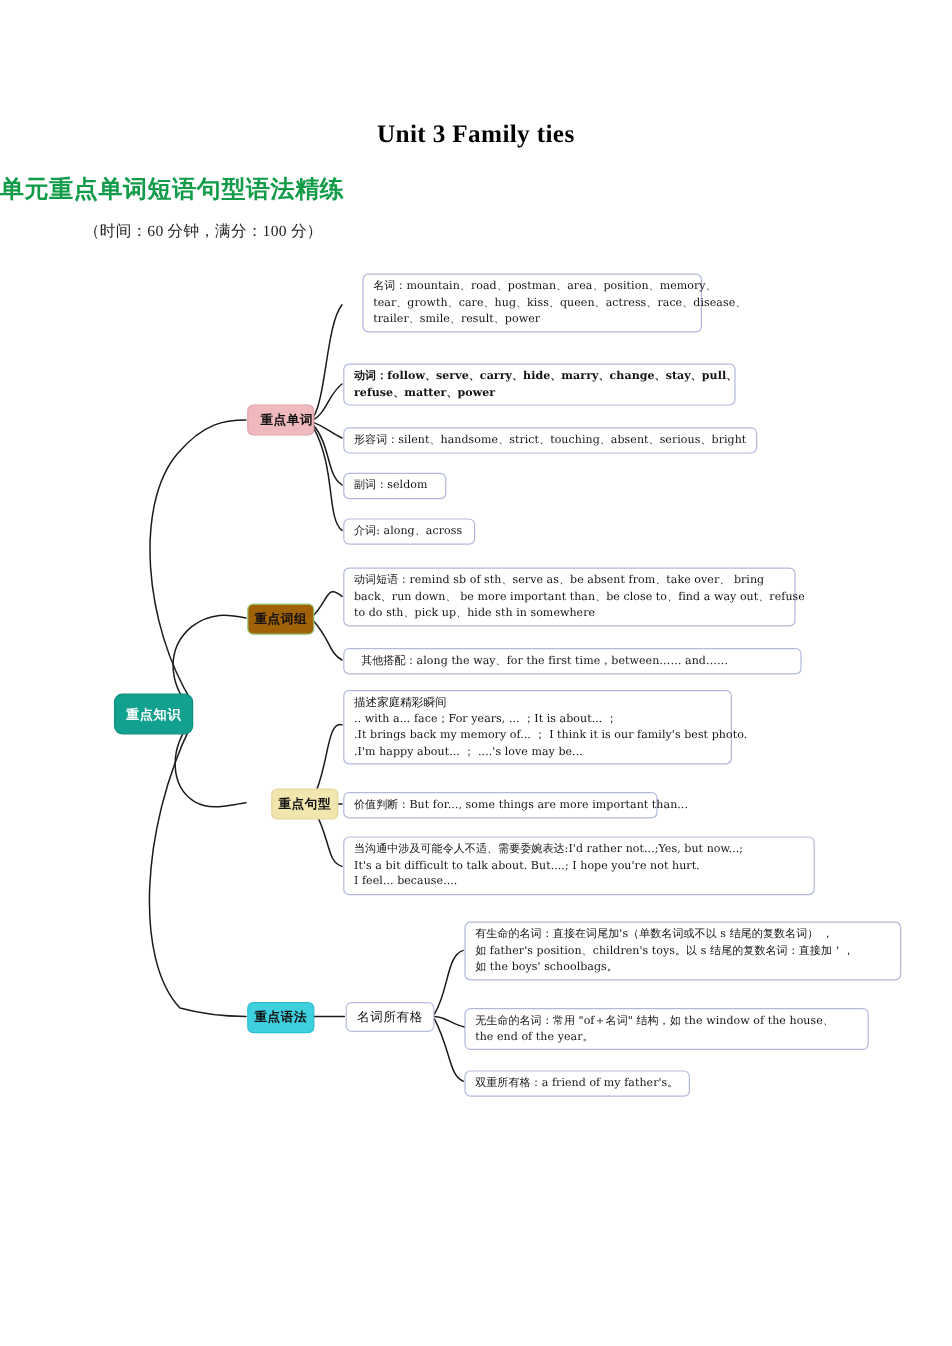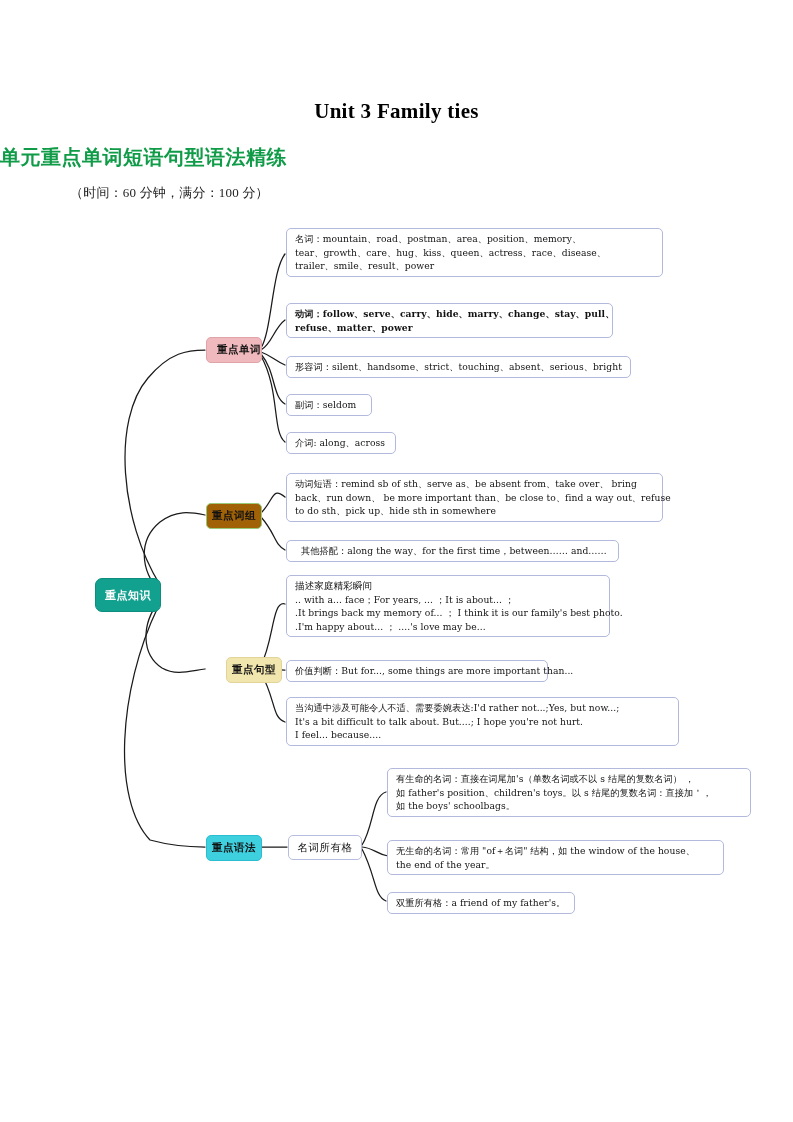--- a/index.html
+++ b/index.html
@@ -209,21 +209,21 @@
     </div>
 
     <div class="node branch-grammar" style="left:206px; top:835px; width:56px; height:26px;">
       <span>重点语法</span>
     </div>
 
     <div class="node sub" style="left:288px; top:835px; width:74px; height:25px;">
       <span>名词所有格</span>
     </div>
 
-    <div class="leaf" style="left:286px; top:228px; width:377px;">
+    <div class="leaf" style="left:302px; top:228px; width:283px;">
       <span class="ln">名词：mountain、road、postman、area、position、memory、</span>
       <span class="ln">tear、growth、care、hug、kiss、queen、actress、race、disease、</span>
       <span class="ln">trailer、smile、result、power</span>
     </div>
 
     <div class="leaf" style="left:286px; top:303px; width:327px;font-weight:bold;">
       <span class="ln">动词：follow、serve、carry、hide、marry、change、stay、pull、</span>
       <span class="ln">refuse、matter、power</span>
     </div>
 
@@ -238,21 +238,21 @@
     <div class="leaf" style="left:286px; top:432px; width:110px;">
       <span class="ln">介词: along、across</span>
     </div>
 
     <div class="leaf" style="left:286px; top:473px; width:377px;">
       <span class="ln">动词短语：remind sb of sth、serve as、be absent from、take over、 bring</span>
       <span class="ln">back、run down、 be more important than、be close to、find a way out、refuse</span>
       <span class="ln">to do sth、pick up、hide sth in somewhere</span>
     </div>
 
-    <div class="leaf" style="left:286px; top:540px; width:333px;padding-left:14px;">
+    <div class="leaf" style="left:286px; top:540px; width:382px;padding-left:14px;">
       <span class="ln">其他搭配：along the way、for the first time，between…… and……</span>
     </div>
 
     <div class="leaf" style="left:286px; top:575px; width:324px;">
       <span class="ln cn">描述家庭精彩瞬间</span>
       <span class="ln">.. with a... face；For years, ... ；It is about... ；</span>
       <span class="ln">.It brings back my memory of... ； I think it is our family's best photo.</span>
       <span class="ln">.I'm happy about... ； ....'s love may be...</span>
     </div>
 

